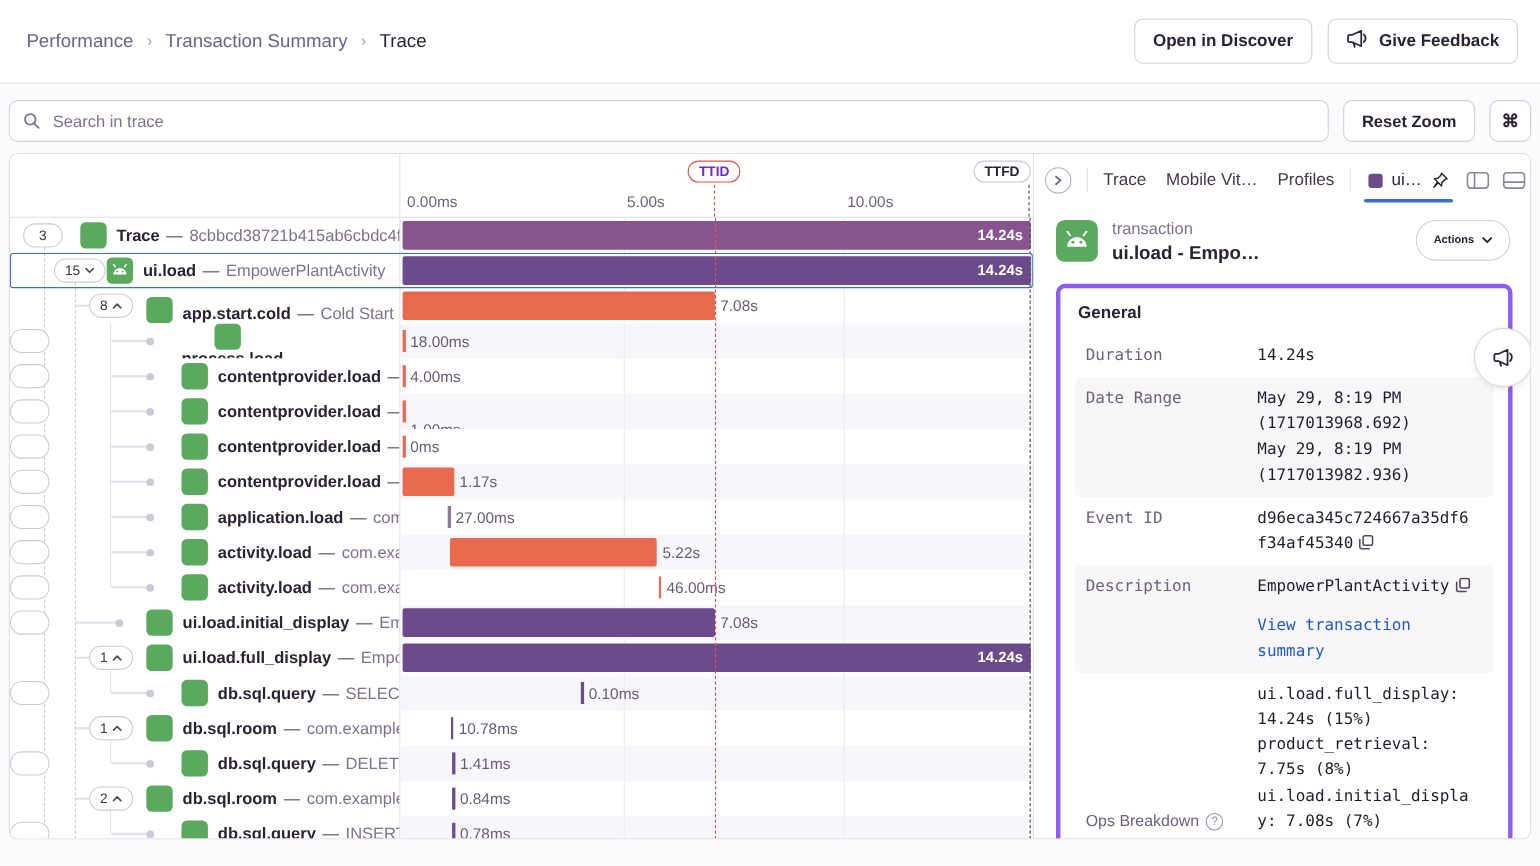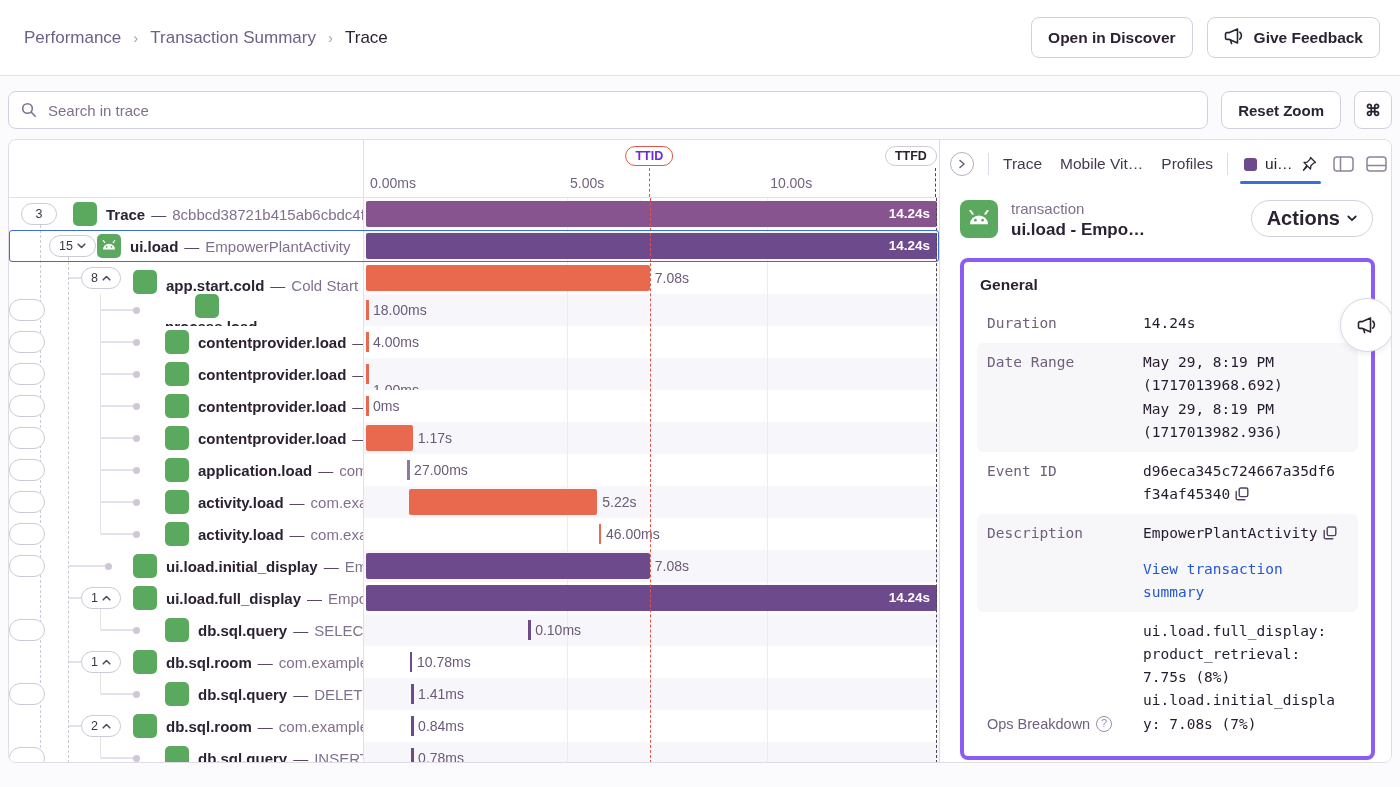--- a/index.html
+++ b/index.html
@@ -121,21 +121,21 @@
   }
   .tab-square { width:13px; height:13px; border-radius:3px; background:#6d4a8c; flex:none; }
   .dock-icons { margin-left:auto; display:flex; gap:12px; align-items:center; }
   .dock-icons svg { cursor:pointer; }
   .txn-row { display:flex; align-items:flex-start; gap:13px; padding:12px 18px 12px 20px; }
   .txn-meta { min-width:0; }
   .txn-kind { font-size:15px; color:#80708f; }
   .txn-name { font-size:17px; font-weight:bold; margin-top:3px; white-space:nowrap; }
   .actions-btn {
     margin-left:auto; border:1px solid #d5cede; background:#fff; border-radius:19px;
-    padding:0 15px; height:37px; font-weight:bold; font-size:20px; color:#2b2233;
+    padding:0 15px; height:37px; font-weight:bold; font-size:10px; color:#2b2233;
     display:flex; gap:7px; align-items:center; cursor:pointer; flex:none; font-family:inherit;
   }
   .card {
     margin:6px 16px 0 20px; border:4px solid #8b5cf6; border-radius:8px;
     padding:12px 13px; position:relative;
   }
   .card-title { font-size:15.5px; font-weight:bold; margin:2px 0 10px 3px; }
   .kv {
     display:flex; padding:8px 10px; border-radius:6px; gap:8px;
     font-family:"DejaVu Sans Mono", monospace; font-size:14.5px; line-height:1.6;
@@ -748,20 +748,21 @@
                   <path d="M9.8 12.8 H2.8 A1.6 1.6 0 0 1 1.2 11.2 V4.4" fill="none" stroke="#4f4160" stroke-width="1.4" stroke-linecap="round"></path>
                 </svg></div>
               <a class="link">View transaction summary</a>
             </span>
   </div>
 
   <div class="kv bottom">
     <span class="k sans">Ops Breakdown<span class="help-ic">?</span></span>
     <span class="v">
               <div class="vline">ui.load.full_display:</div>
+              <div class="vline">14.24s (15%)</div>
               <div class="vline">product_retrieval:</div>
               <div class="vline">7.75s (8%)</div>
               <div class="vline">ui.load.initial_displa</div>
               <div class="vline">y: 7.08s (7%)</div>
             </span>
   </div>
 </div>
     </div>
 
     <div class="fab" id="fab">

